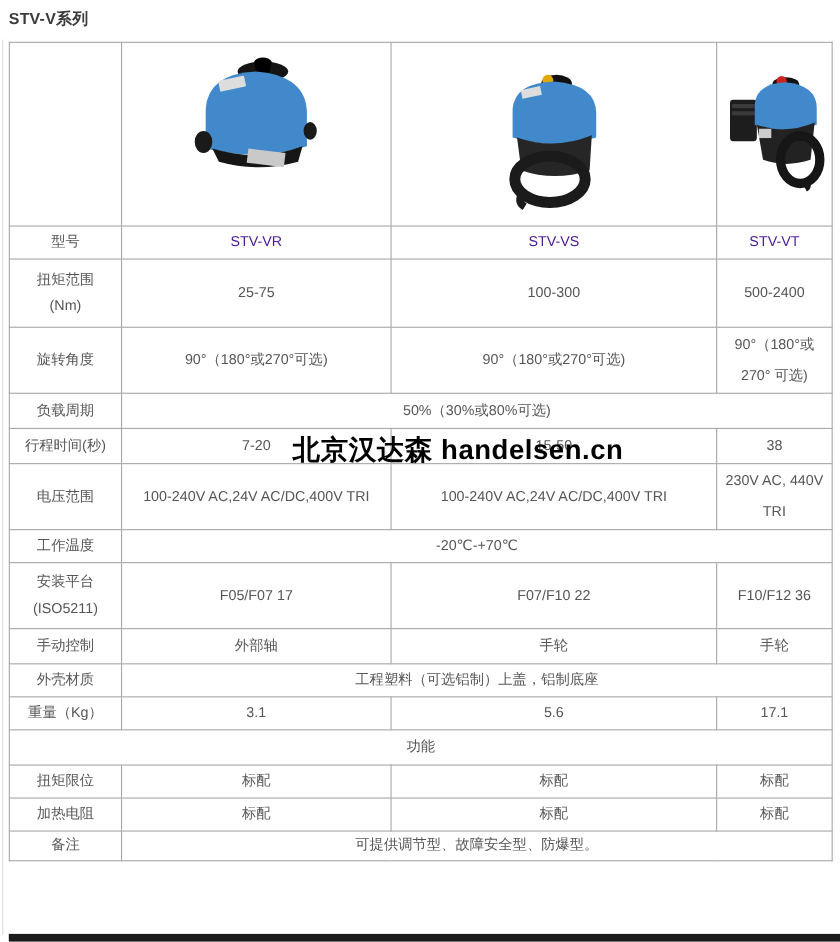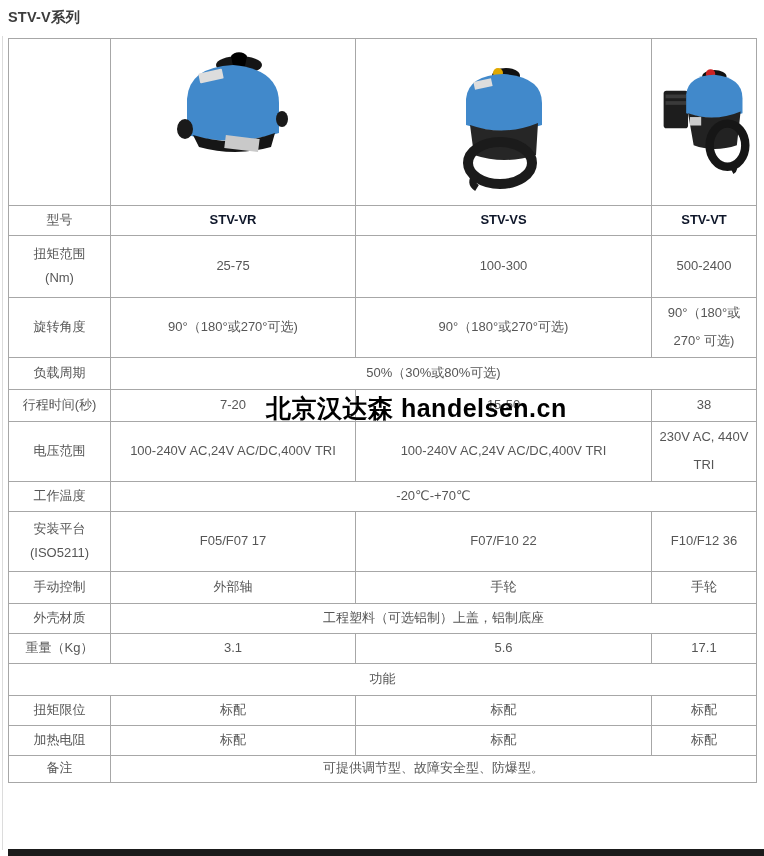--- a/index.html
+++ b/index.html
@@ -23,21 +23,21 @@
     border:1px solid #a7a7a7; text-align:center; vertical-align:middle;
     line-height:2.2; padding:0 6px; word-break:break-word; background:#fff;
   }
   tr.r-img  td { height:167px; vertical-align:top; }
   tr.r-hdr  td { height:28px;margin-top:28px; }
   tr.r-sm   td { height:30px; }
   tr.r-sm2  td { height:32px; }
   tr.r-md   td { height:60px; }
   tr.r-md2  td { height:62px; }
   tr.r-rem  td { height:27px; line-height:1.6; }
-  .model-name { font-weight:bold; color:#0f172a; }
+  .model-name { font-weight:normal; color:#4c1d95; }
   .lbl2 div { line-height:1.1; }
   .lbl2 div + div { margin-top:9px; }
   td.two-line { line-height:2.3; }
   .img-wrap { display:flex; justify-content:center; }
   .img-wrap.vr { padding-top:12px; }
   .img-wrap.vs { padding-top:24px; }
   .img-wrap.vt { padding-top:22px; }
   .watermark {
     position:absolute; left:266px; top:392px; z-index:5;
     font-size:25px; font-weight:bold; color:#000; white-space:nowrap;

